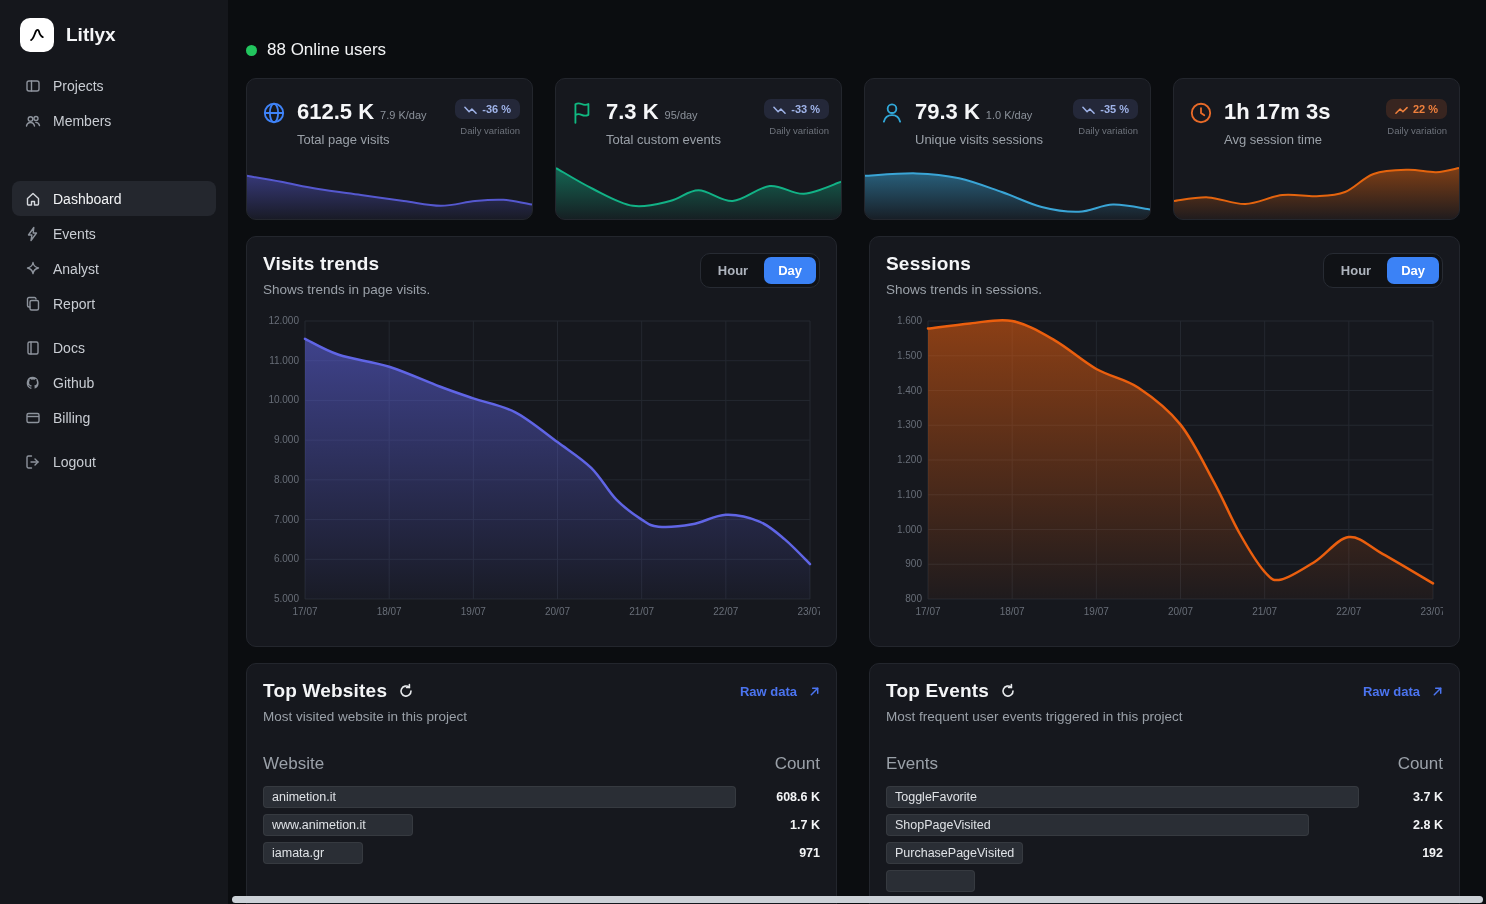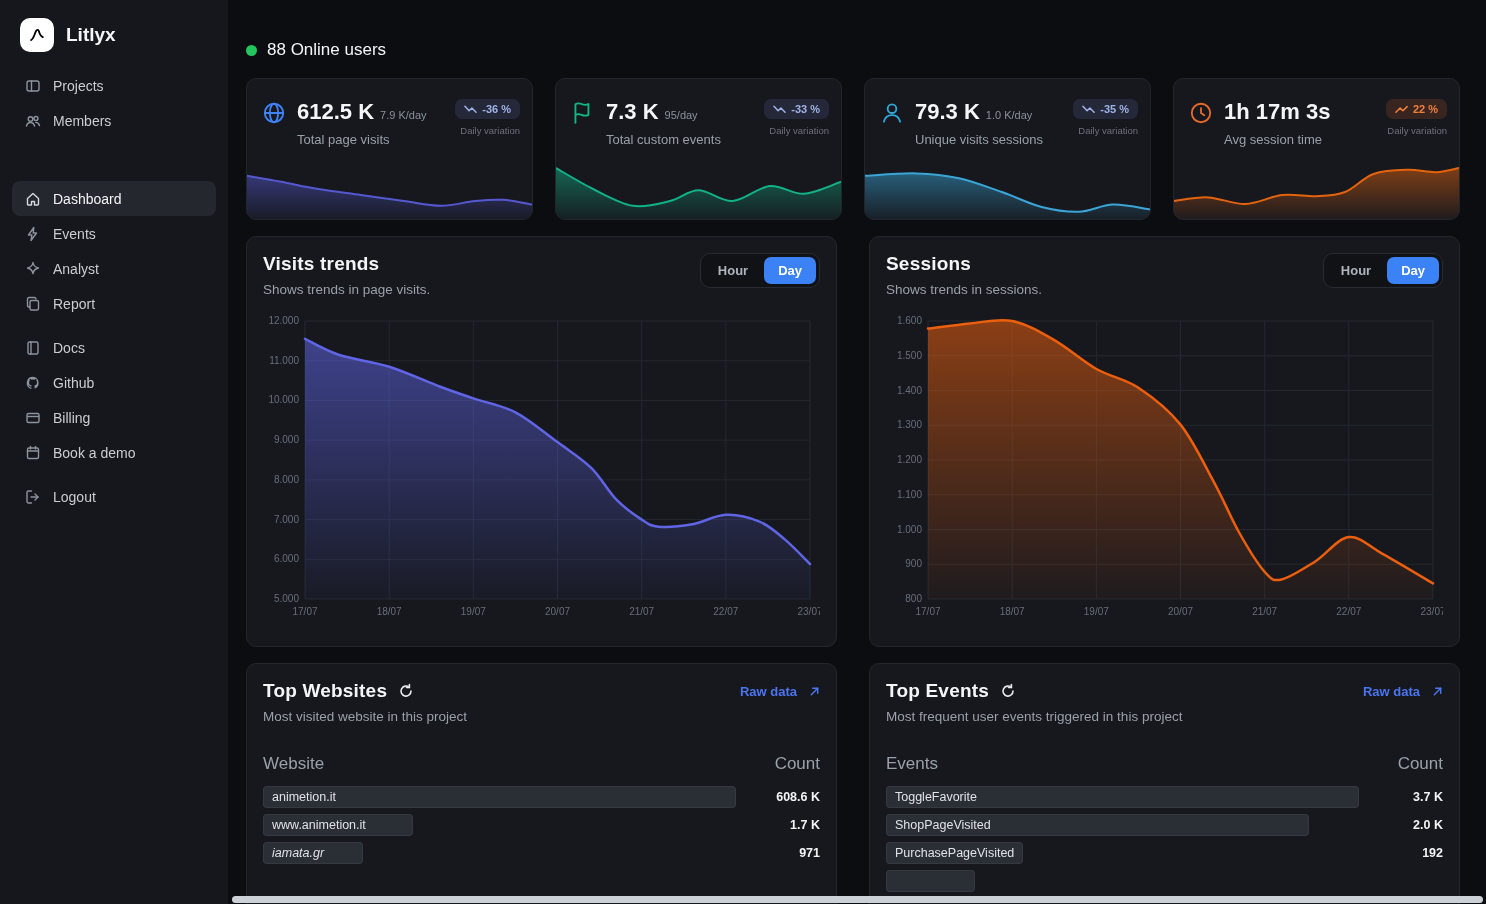--- a/index.html
+++ b/index.html
@@ -27,21 +27,21 @@
   
   .stats-row{display:grid;grid-template-columns:repeat(4,1fr);gap:22px;margin-bottom:16px}
   .stat-card{position:relative;height:142px;background:#16181e;border:1px solid #23262d;border-radius:10px;overflow:hidden}
   .stat-head{display:flex;align-items:flex-start;gap:10px;padding:20px 12px 0 14px}
   .stat-icon{width:26px;height:26px;flex:none;margin-top:1px}
   .stat-value-row{display:flex;align-items:baseline;gap:6px;white-space:nowrap}
   .stat-value{font-size:22px;font-weight:700;color:#f5f6f8}
   .stat-rate{font-size:11px;color:#8b919a}
   .stat-label{font-size:13px;color:#9aa0a8;margin-top:7px}
   .stat-var{margin-left:auto;display:flex;flex-direction:column;align-items:flex-end;gap:6px;flex:none}
-  .badge{display:inline-flex;align-items:flex-start;gap:5px;font-size:11px;font-weight:700;padding:4px 9px;border-radius:7px;white-space:nowrap}
+  .badge{display:inline-flex;align-items:center;gap:5px;font-size:11px;font-weight:700;padding:4px 9px;border-radius:7px;white-space:nowrap}
   .badge.down{background:rgba(99,118,182,0.18);color:#9fb3e8}
   .badge.up{background:rgba(234,103,45,0.16);color:#f0813d}
   .var-label{font-size:9.5px;color:#6d727b}
   .sparkline{position:absolute;left:0;bottom:0;width:100%;height:60px}
 
   
   .panel{background:#16181e;border:1px solid #23262d;border-radius:10px;padding:16px}
   .charts-row{display:grid;grid-template-columns:1fr 1fr;gap:32px;margin-bottom:16px}
   .chart-panel{height:411px}
   .panel-head{display:flex;justify-content:space-between;align-items:flex-start}
@@ -157,31 +157,20 @@
     <span>Github</span>
   </div>
   <div class="nav-item">
     <span class="nicon">
         <svg width="16" height="16" viewBox="0 0 16 16" fill="none" stroke="currentColor" stroke-width="1.4">
           <rect x="2" y="3.5" width="12" height="9" rx="1.5"></rect>
           <line x1="2" y1="6.5" x2="14" y2="6.5"></line>
         </svg>
       </span>
     <span>Billing</span>
-  </div>
-  <div class="nav-item">
-    <span class="nicon">
-        <svg width="16" height="16" viewBox="0 0 16 16" fill="none" stroke="currentColor" stroke-width="1.4" stroke-linecap="round">
-          <rect x="2.5" y="3" width="11" height="10.5" rx="1.5"></rect>
-          <line x1="5.5" y1="1.5" x2="5.5" y2="4"></line>
-          <line x1="10.5" y1="1.5" x2="10.5" y2="4"></line>
-          <line x1="2.5" y1="6" x2="13.5" y2="6"></line>
-        </svg>
-      </span>
-    <span>Book a demo</span>
   </div>
 
   <div class="nav-gap-sm"></div>
 
   <div class="nav-item">
     <span class="nicon">
         <svg width="16" height="16" viewBox="0 0 16 16" fill="none" stroke="currentColor" stroke-width="1.4" stroke-linecap="round" stroke-linejoin="round">
           <path d="M6.5 2H3.5A1.5 1.5 0 0 0 2 3.5v9A1.5 1.5 0 0 0 3.5 14h3"></path>
           <path d="M10 5l3 3-3 3"></path>
           <line x1="13" y1="8" x2="6" y2="8"></line>
@@ -495,21 +484,21 @@
             </div>
             <span class="tcount">608.6 K</span>
           </div>
           <div class="trow">
             <div class="tbar" style="width: 27%;">
               <span>www.animetion.it</span>
             </div>
             <span class="tcount">1.7 K</span>
           </div>
           <div class="trow">
-            <div class="tbar" style="width: 18%; font-style: italic;">
+            <div class="tbar" style="width: 18%;">
               <span>iamata.gr</span>
             </div>
             <span class="tcount">971</span>
           </div>
         </div>
     </section>
 
     <section class="panel table-panel">
       <div class="table-head-row">
         <div class="table-title-wrap">
@@ -538,21 +527,21 @@
           <div class="trow">
             <div class="tbar" style="width: 85%;">
               <span>ToggleFavorite</span>
             </div>
             <span class="tcount">3.7 K</span>
           </div>
           <div class="trow">
             <div class="tbar" style="width: 76%;">
               <span>ShopPageVisited</span>
             </div>
-            <span class="tcount">2.0 K</span>
+            <span class="tcount">2.8 K</span>
           </div>
           <div class="trow">
             <div class="tbar" style="width: 24%;">
               <span>PurchasePageVisited</span>
             </div>
             <span class="tcount">192</span>
           </div>
           <div class="trow">
             <div class="tbar" style="width: 16%; min-width: 0px;"></div>
           </div>

